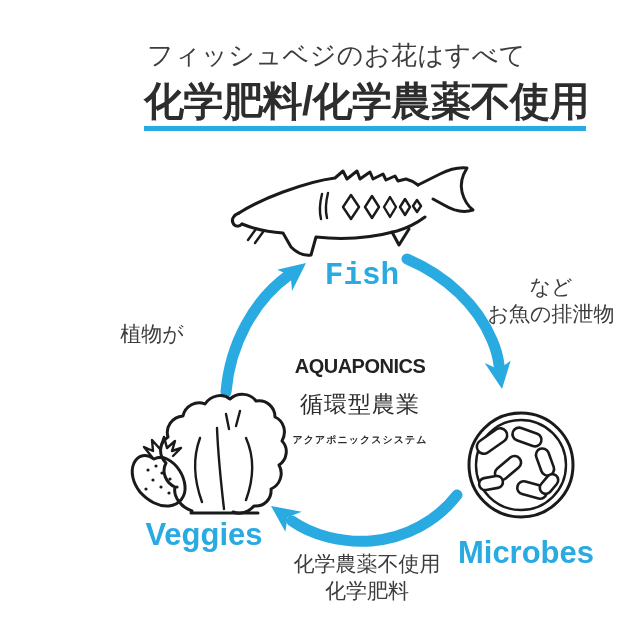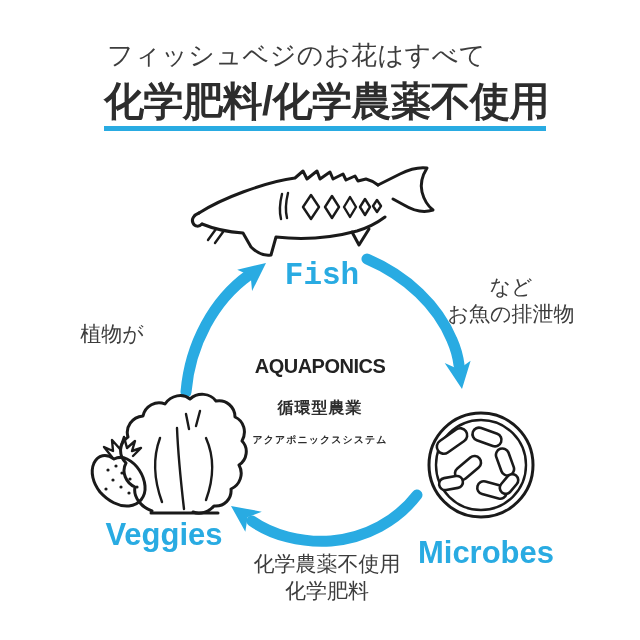--- a/index.html
+++ b/index.html
@@ -9,31 +9,31 @@
     --line-ink:#1A1A1A;
     --background:#FFFFFF;
   }
   *{margin:0;padding:0;box-sizing:border-box;}
   html,body{width:640px;height:640px;overflow:hidden;}
   body{
     background:var(--background);
     font-family:"Liberation Sans","DejaVu Sans",sans-serif;
     position:relative;
   }
-  .canvas{position:absolute;inset:0;width:515px;height:640px;}
+  .canvas{position:absolute;inset:0;width:515px;height:640px;margin-left:40px;}
   .abs{position:absolute;white-space:nowrap;}
 
   
   .subtitle{left:107px;top:38px;font-size:26px;color:var(--ink);letter-spacing:0.5px;}
   .title{left:104px;top:74px;font-size:40px;font-weight:700;color:var(--title-ink);letter-spacing:-0.5px;}
   .underline{left:104px;top:126px;width:442px;height:5px;background:var(--accent);}
 
   
   .center-title{left:320px;top:355px;transform:translateX(-50%);font-size:20px;font-weight:700;color:#222;letter-spacing:-0.5px;}
-  .center-sub{left:320px;top:398px;transform:translateX(-50%);font-size:16px;font-weight:700;color:var(--title-ink);letter-spacing:1px;}
+  .center-sub{left:320px;top:389px;transform:translateX(-50%);font-size:23px;font-weight:400;color:var(--title-ink);letter-spacing:1px;}
   .center-caption{left:320px;top:433px;transform:translateX(-50%);font-size:10px;font-weight:600;color:var(--title-ink);letter-spacing:1px;}
 
   
   .node-label{font-size:31px;font-weight:700;color:var(--accent);transform:translateX(-50%);}
   .label-fish{left:322px;top:258px;font-family:Liberation Mono, monospace;}
   .label-veggies{left:164px;top:517px;}
   .label-microbes{left:486px;top:535px;}
 
   
   .note{font-size:21px;color:var(--ink);line-height:1.28;text-align:center;transform:translateX(-50%);}

